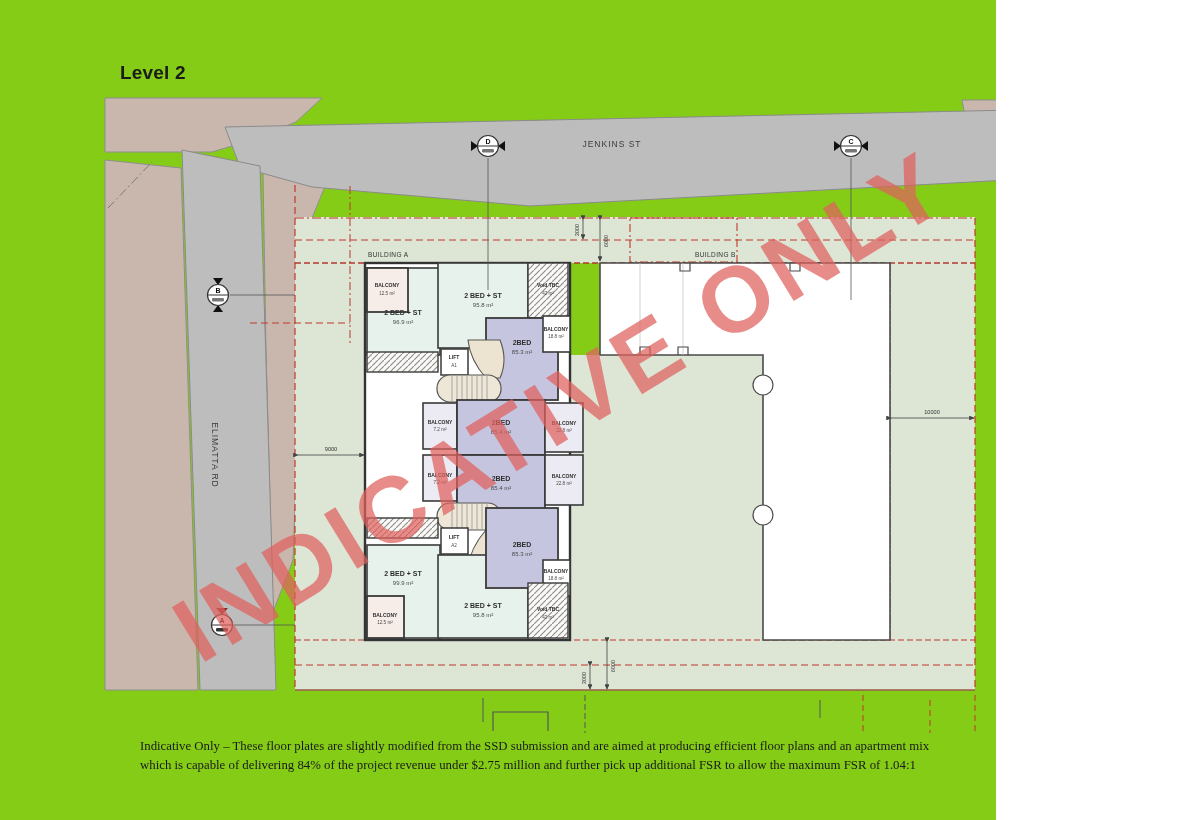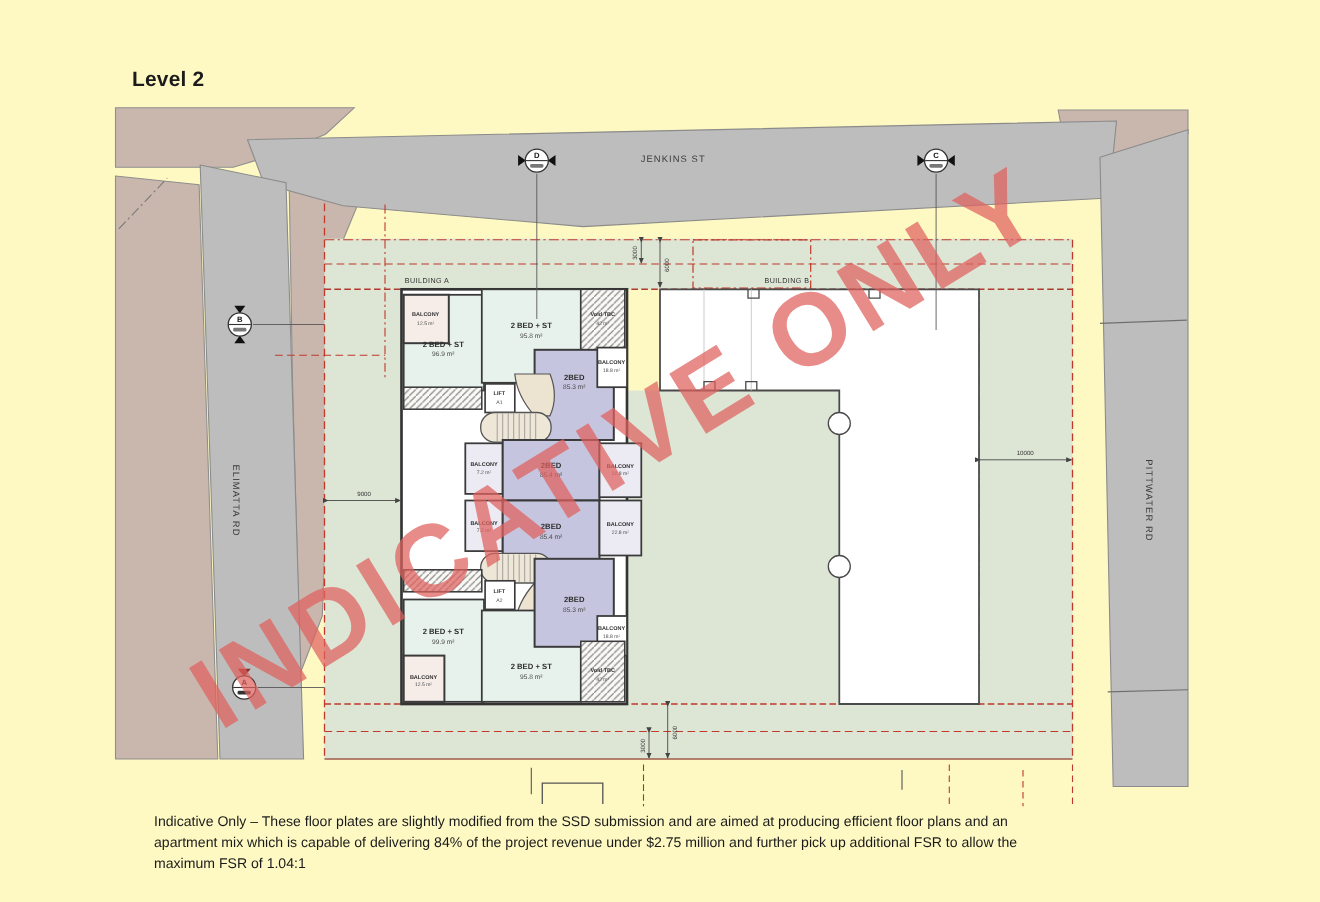--- a/index.html
+++ b/index.html
@@ -1,19 +1,19 @@
 <!DOCTYPE html>
 <html><head>
 <meta charset="utf-8">
 <style>
   html,body{margin:0;padding:0;background:#fff;}
-  #page{position:relative;width:1200px;height:820px;background:#fef9c3;overflow:hidden;
+  #page{position:relative;width:996px;height:820px;background:#84cc16;overflow:hidden;
         font-family:"Liberation Sans",sans-serif;}
   #plan-title{position:absolute;left:120px;top:62px;font-size:19px;font-weight:700;color:#1b1b1b;letter-spacing:.2px;}
-  #caption{position:absolute;left:140px;top:737px;width:808px;font-size:12.8px;line-height:1.5;color:#1a1a1a;}
+  #caption{position:absolute;left:140px;top:737px;width:808px;font-size:12.8px;line-height:1.5;color:#1a1a1a;font-family:Liberation Serif, serif;}
   svg text{font-family:"Liberation Sans",sans-serif;}
   .roadlbl{font-size:8.5px;fill:#3c3c3c;letter-spacing:1px;}
   .bldglbl{font-size:6.5px;fill:#333;letter-spacing:.4px;}
   .uname{font-size:7px;font-weight:700;fill:#2e2e2e;text-anchor:middle;}
   .uarea{font-size:6px;fill:#4a4a4a;text-anchor:middle;}
   .tname{font-size:5px;font-weight:700;fill:#2e2e2e;text-anchor:middle;}
   .tarea{font-size:4.6px;fill:#4a4a4a;text-anchor:middle;}
   .dim{font-size:5.6px;fill:#333;text-anchor:middle;}
   .gridletter{font-size:7px;font-weight:700;fill:#111;text-anchor:middle;}
   .wm{font-size:93px;font-weight:700;fill:#e0615e;opacity:.72;letter-spacing:6px;}

